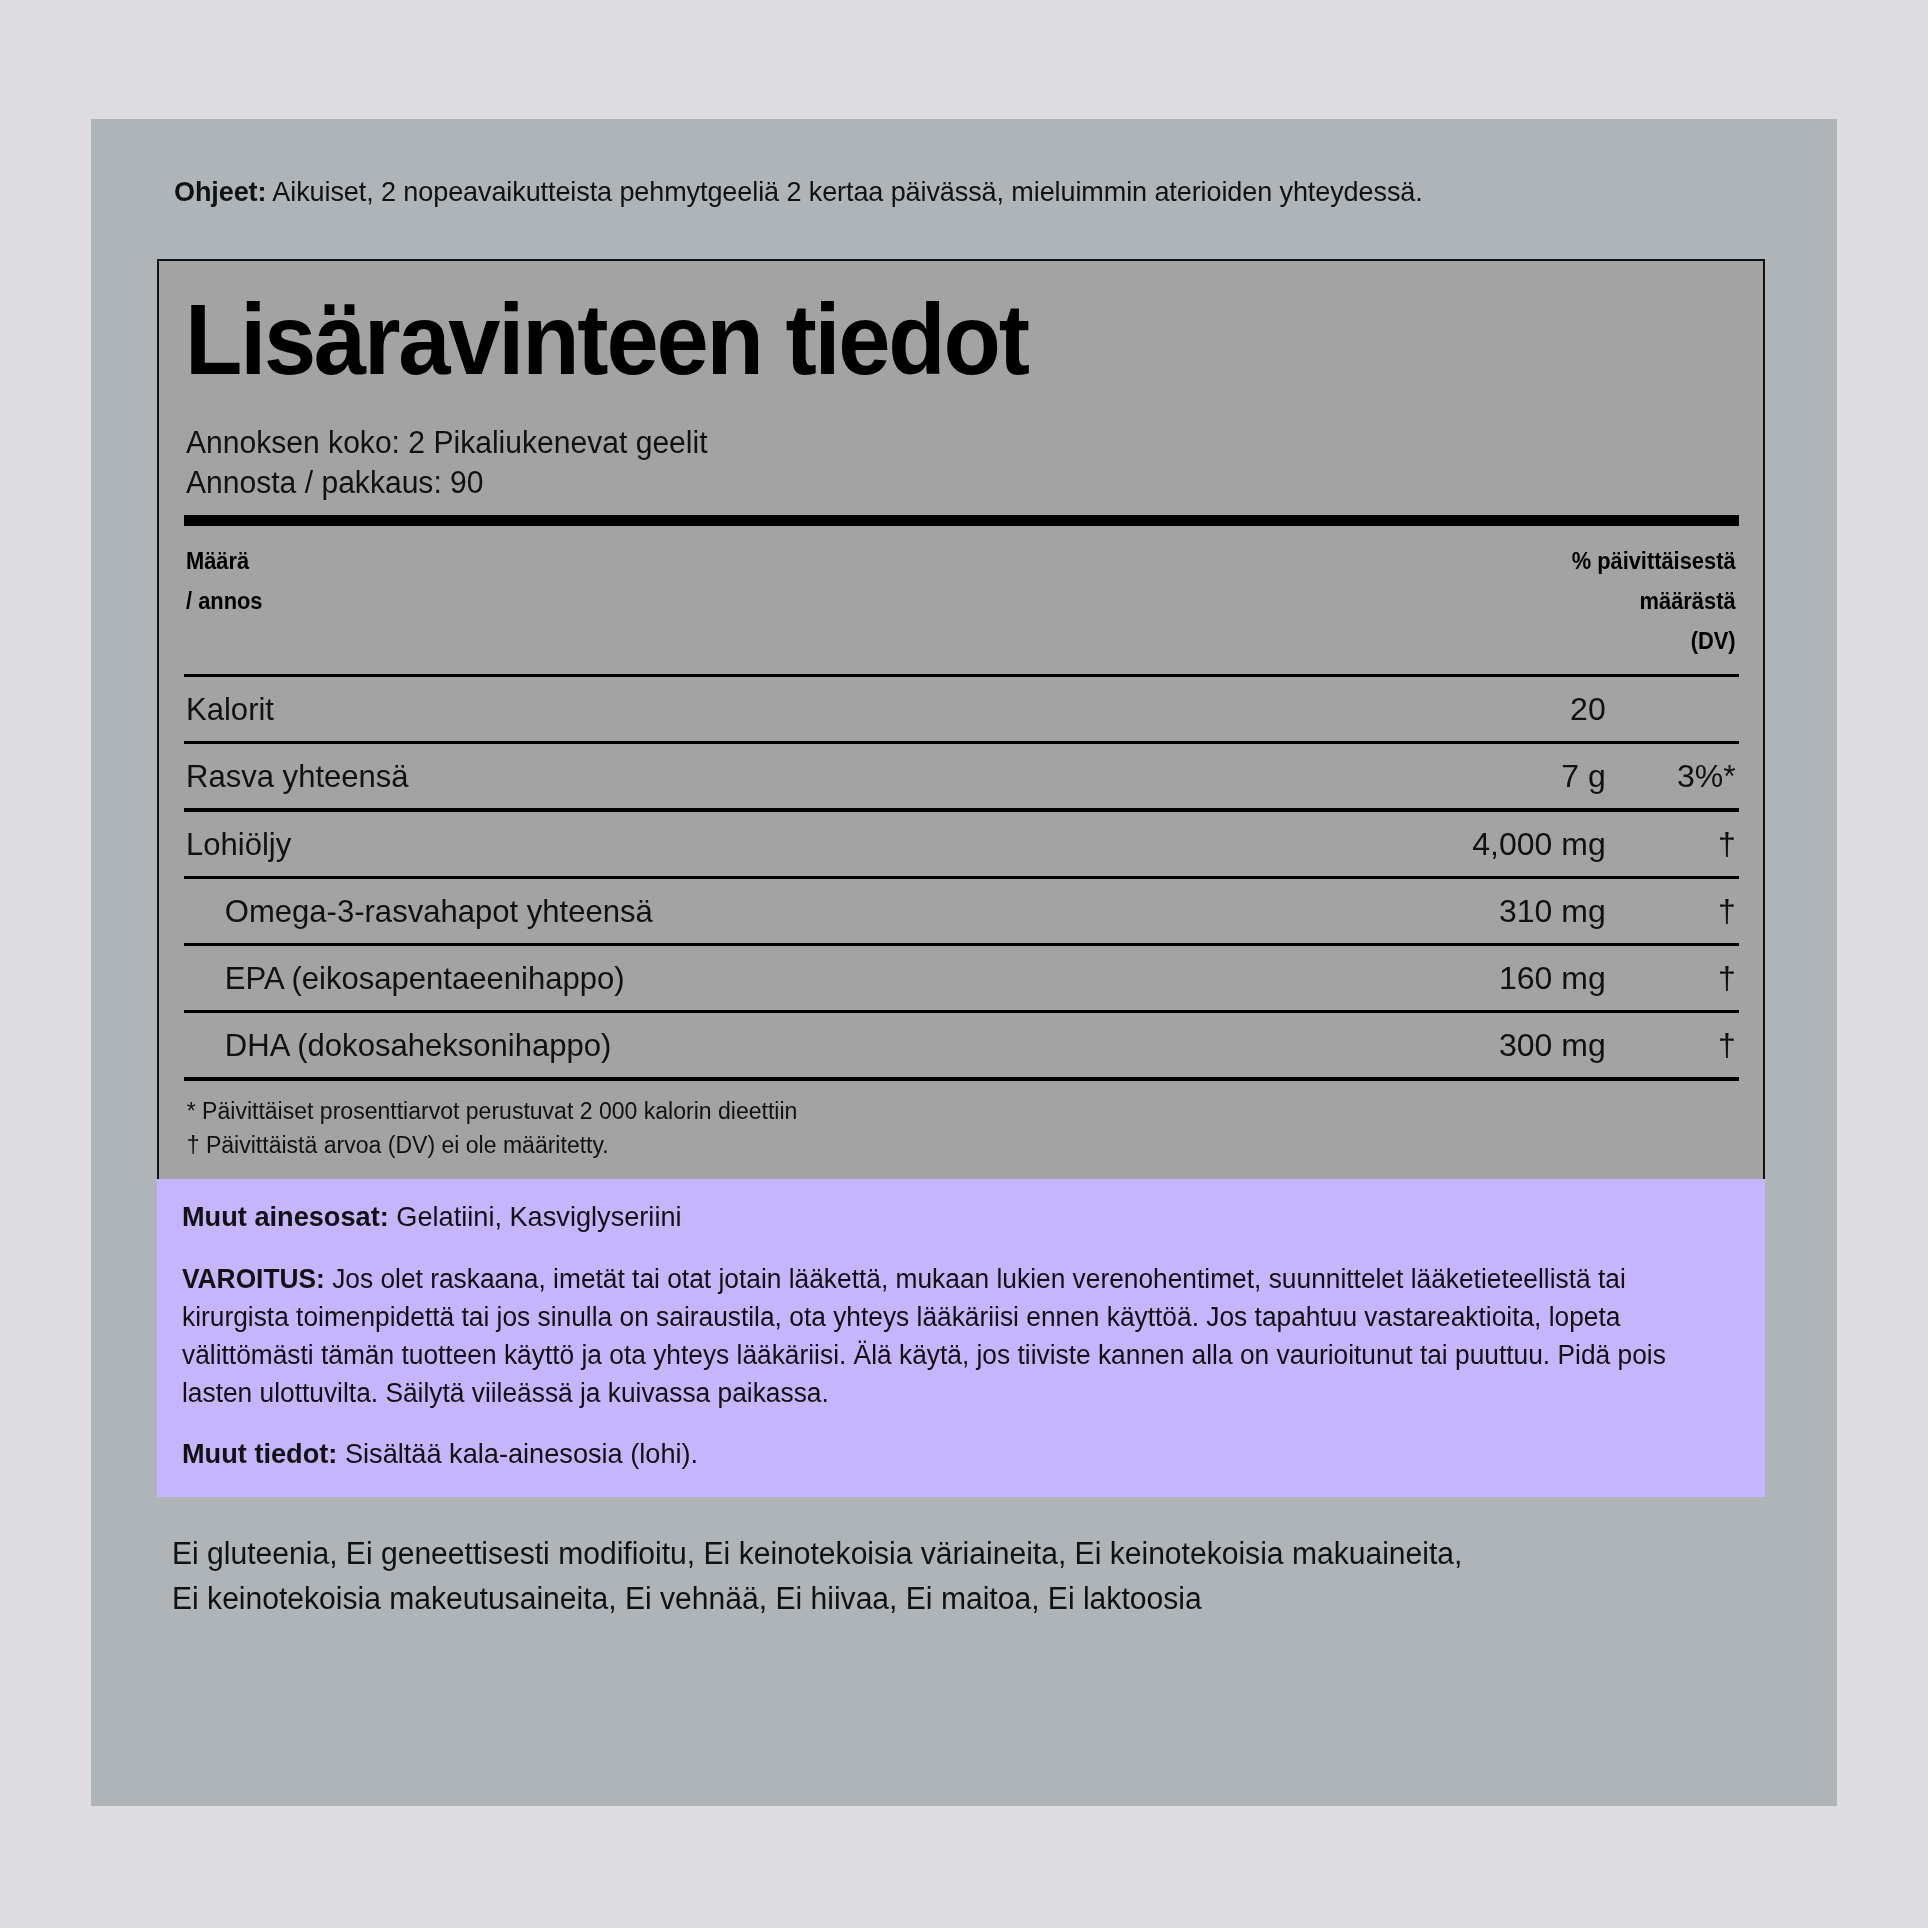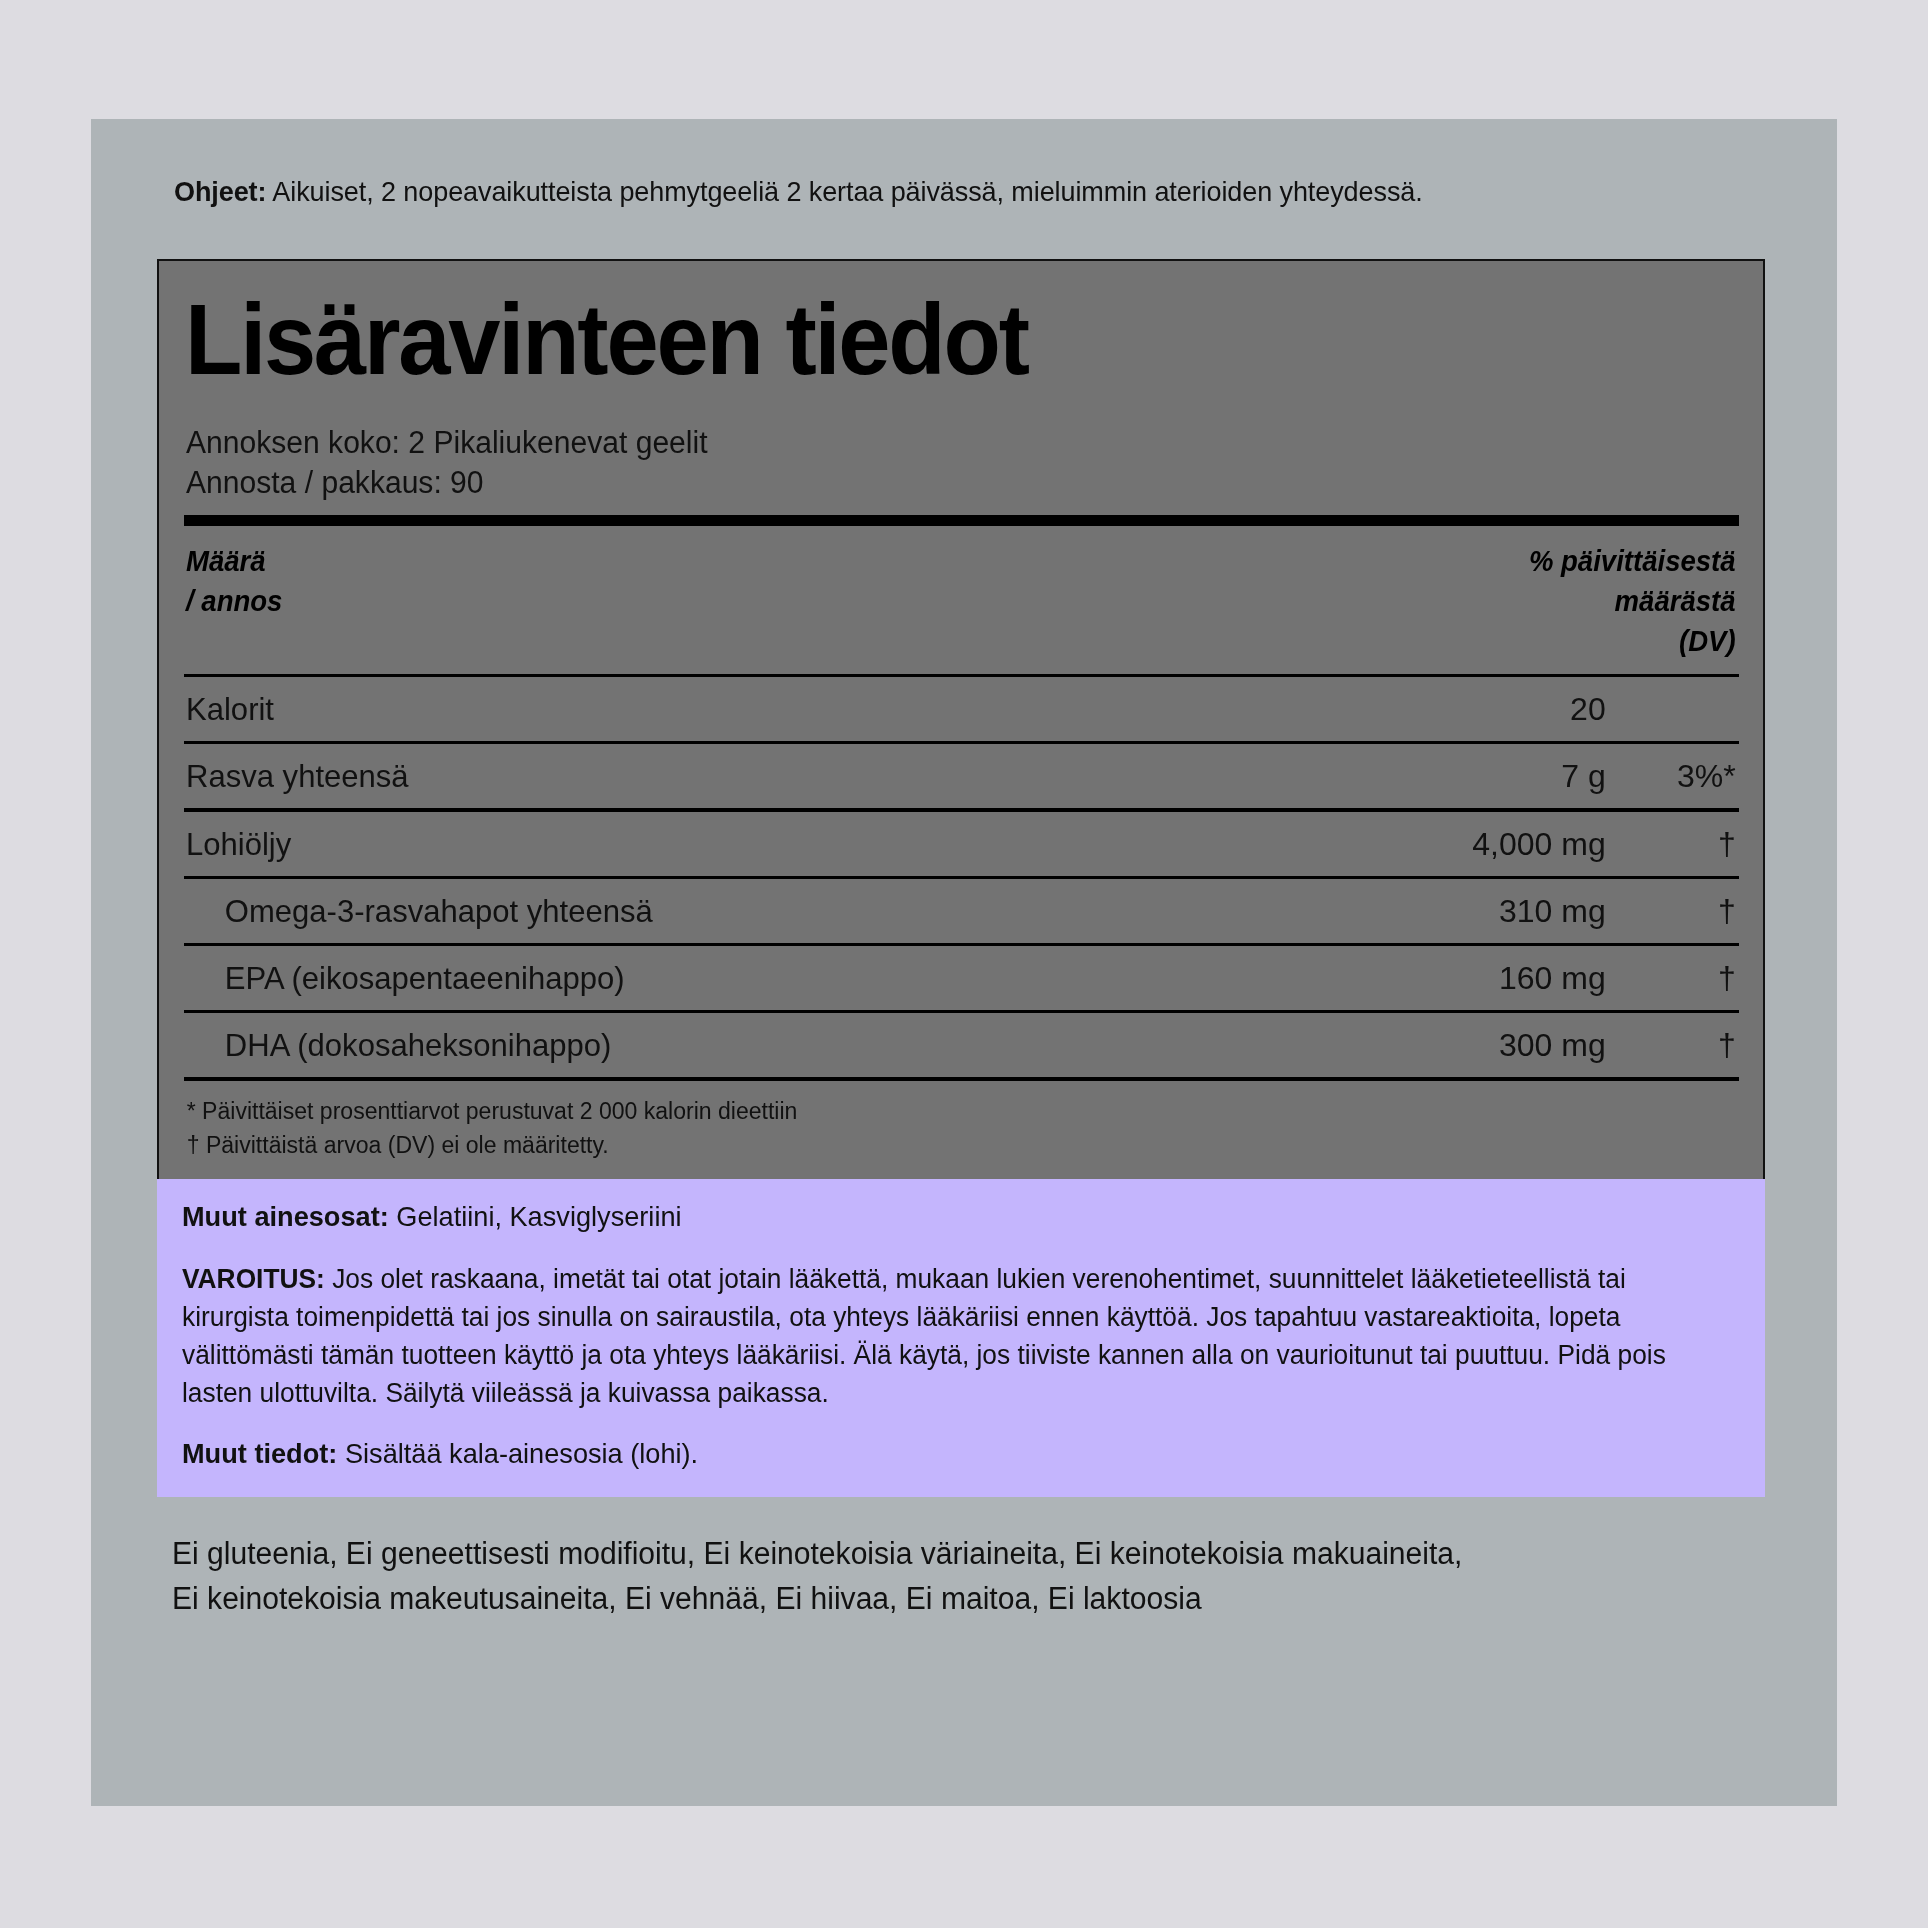--- a/index.html
+++ b/index.html
@@ -46,21 +46,21 @@
   .directions b {
     font-weight: bold;
   }
 
   
   .facts-card {
     position: absolute;
     left: 157px;
     top: 259px;
     width: 1608px;
-    background: #737373;
+    background: #a3a3a3;
     border: 2.8px solid #111;
     box-sizing: border-box;
     padding: 0 0 0 0;
   }
 
   .facts-inner {
     padding: 15px 24.5px 17px 24.5px;
   }
 
   .facts-title {
@@ -104,23 +104,22 @@
     background: #000;
     margin: 0;
   }
 
   
   .hdr {
     display: flex;
     justify-content: space-between;
     padding: 15px 2.8px 13px 2.8px;
     font-weight: bold;
-    font-size: 29px;
+    font-size: 23px;
     line-height: 40px;
-    font-style: italic;
   }
   .hdr-left { text-align: left; transform: scaleX(0.95); transform-origin: left center;}
   .hdr-right { text-align: right; transform: scaleX(0.95); transform-origin: right center;}
 
   
   .nrow {
     display: flex;
     align-items: center;
     padding: 13px 2.8px 13px 2.8px;
     font-size: 32px;

